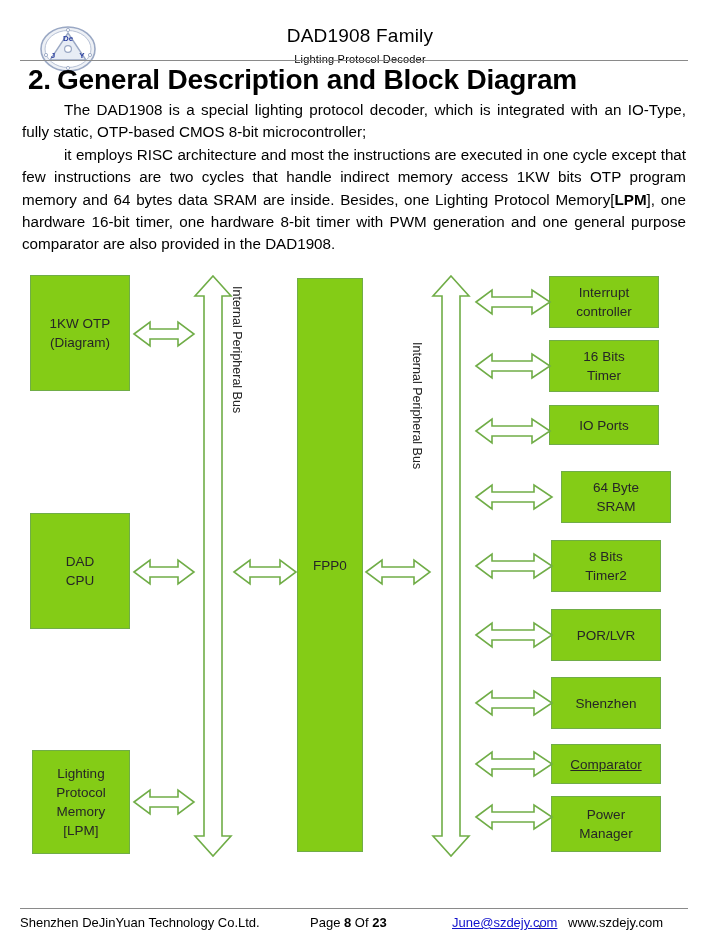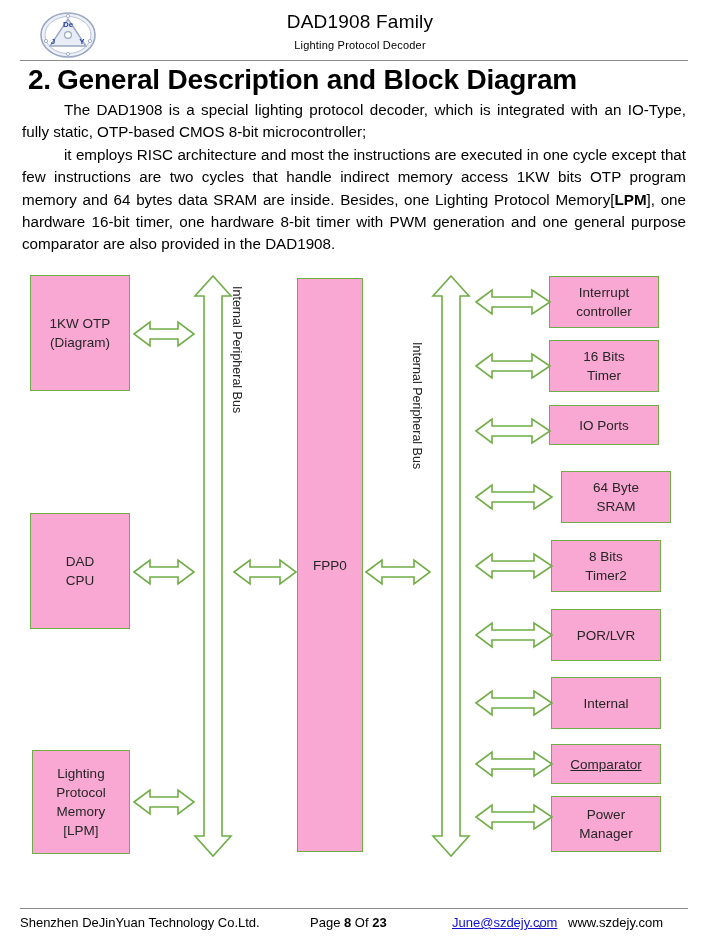--- a/index.html
+++ b/index.html
@@ -12,21 +12,21 @@
     height: 941px;
     position: relative;
     font-family: "Liberation Sans", sans-serif;
     color: #000000;
     overflow: hidden;
   }
 
   
   #page-header {
     position: absolute;
-    left: 0; top: 4px;
+    left: 0; top: 18px;
     width: 708px; height: 60px;
   }
   #logo {
     position: absolute;
     left: 38px; top: 7px;
     width: 60px; height: 48px;
   }
   #header-titles {
     position: absolute;
     left: 150px; top: 6px;
@@ -78,21 +78,21 @@
 
   
   #block-diagram {
     position: absolute;
     left: 0; top: 262px;
     width: 708px; height: 610px;
   }
   .blk {
     position: absolute;
     border: 1.6px solid #70ad47;
-    background: #f9a8d4;
+    background: #84cc16;
     box-sizing: border-box;
     display: flex;
     flex-direction: column;
     align-items: center;
     justify-content: center;
     font-size: 13.5px;
     line-height: 19px;
     color: #262626;
     text-align: center;
   }
@@ -256,21 +256,21 @@
     <span>SRAM</span>
   </div>
   <div class="blk" style="left:551px; top:278px; width:110px; height:52px;">
     <span>8 Bits</span>
     <span>Timer2</span>
   </div>
   <div class="blk" style="left:551px; top:347px; width:110px; height:52px;">
     <span>POR/LVR</span>
   </div>
   <div class="blk" style="left:551px; top:415px; width:110px; height:52px;">
-    <span>Internal</span>
+    <span>Shenzhen</span>
   </div>
   <div class="blk" style="left:551px; top:482px; width:110px; height:40px;text-decoration:underline;">
     <span>Comparator</span>
   </div>
   <div class="blk" style="left:551px; top:534px; width:110px; height:56px;">
     <span>Power</span>
     <span>Manager</span>
   </div>
 
   <div class="harrow" style="left:474px; top:25px;">

